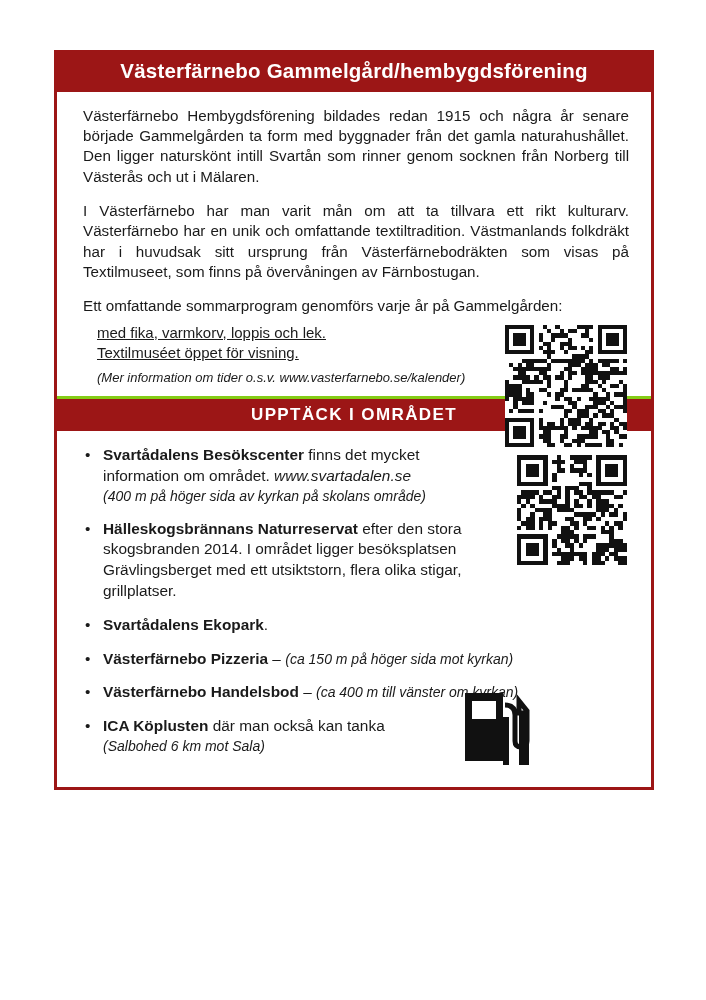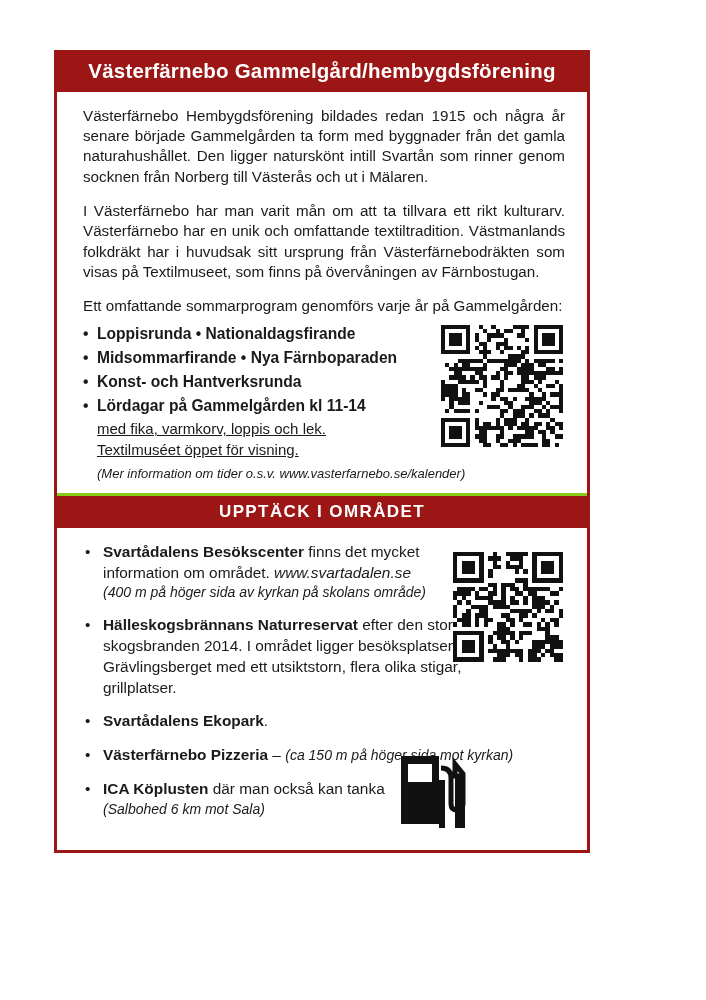--- a/index.html
+++ b/index.html
@@ -22,21 +22,21 @@
     top: 0;
     width: 706px;
     height: 1000px;
     background: #ffffff;
   }
 
   .card {
     position: absolute;
     left: 54px;
     top: 50px;
-    width: 536px;
+    width: 600px;
     border: 3px solid #9c1616;
     background: #ffffff;
     box-sizing: border-box;
   }
 
   .title-bar {
     background: #9c1616;
     color: #ffffff;
     text-align: center;
     font-size: 20.5px;
@@ -188,34 +188,20 @@
     <div class="title-bar">Västerfärnebo Gammelgård/hembygdsförening</div>
 
     <div class="body-top">
 
       <p class="para intro-lead">Västerfärnebo Hembygdsförening bildades redan 1915 och några år senare började Gammelgården ta form med byggnader från det gamla naturahushållet. Den ligger naturskönt intill Svartån som rinner genom socknen från Norberg till Västerås och ut i Mälaren.</p>
 
       <p class="para">I Västerfärnebo har man varit mån om att ta tillvara ett rikt kulturarv. Västerfärnebo har en unik och omfattande textiltradition. Västmanlands folkdräkt har i huvudsak sitt ursprung från Västerfärnebodräkten som visas på Textilmuseet, som finns på övervåningen av Färnbostugan.</p>
 
       <p class="program-lead">Ett omfattande sommarprogram genomförs varje år på Gammelgården:</p>
 
-      <ul class="program-list">
-        <li>
-          <span>Loppisrunda • Nationaldagsfirande</span>
-        </li>
-        <li>
-          <span>Midsommarfirande • Nya Färnboparaden</span>
-        </li>
-        <li>
-          <span>Konst- och Hantverksrunda</span>
-        </li>
-        <li>
-          <span>Lördagar på Gammelgården kl 11-14</span>
-        </li>
-      </ul>
 
       <div class="sub-lines">
         <div>med fika, varmkorv, loppis och lek.</div>
         <div>Textilmuséet öppet för visning.</div>
       </div>
 
       <div class="note-italic">(Mer information om tider o.s.v.  www.vasterfarnebo.se/kalender)</div>
 
       <div class="qr" id="qr1" style="grid-template-columns: repeat(29, 1fr); grid-template-rows: repeat(29, 1fr);">
           <div class="on"></div>
@@ -1074,20 +1060,23 @@
         <li class="narrow">
           <span class="b">Hälleskogsbrännans Naturreservat</span><span> efter den stora skogsbranden 2014. I området ligger besöksplatsen Grävlingsberget med ett utsiktstorn, flera olika stigar, grillplatser.</span>
         </li>
         <li>
           <span class="b">Svartådalens Ekopark</span><span>.</span>
         </li>
         <li>
           <span class="b">Västerfärnebo Pizzeria</span><span> –  </span><span class="small-i">(ca 150 m på höger sida mot kyrkan)</span>
         </li>
         <li>
+          <span class="b">Västerfärnebo Handelsbod</span><span> – </span><span class="small-i">(ca 400 m till vänster om kyrkan)</span>
+        </li>
+        <li>
           <span class="b">ICA Köplusten</span><span> där man också kan tanka</span>
           <div class="small-i">(Salbohed 6 km mot Sala)</div>
         </li>
       </ul>
 
       <div class="qr" id="qr2" style="grid-template-columns: repeat(25, 1fr); grid-template-rows: repeat(25, 1fr);">
           <div class="on"></div>
           <div class="on"></div>
           <div class="on"></div>
           <div class="on"></div>

